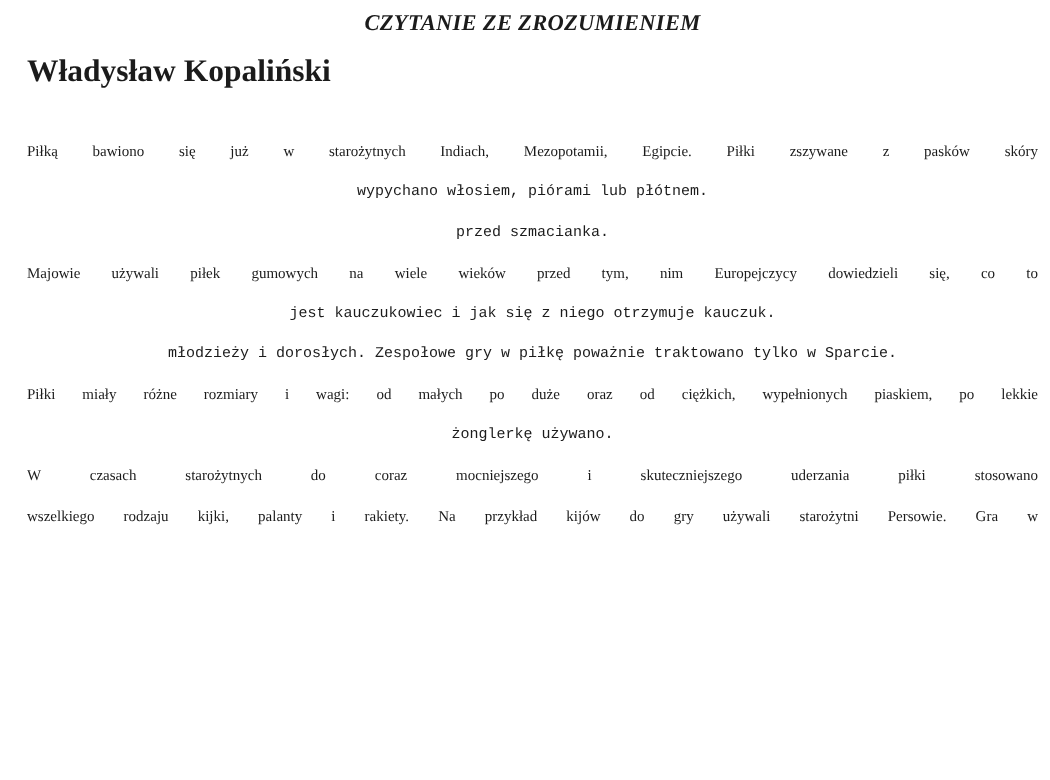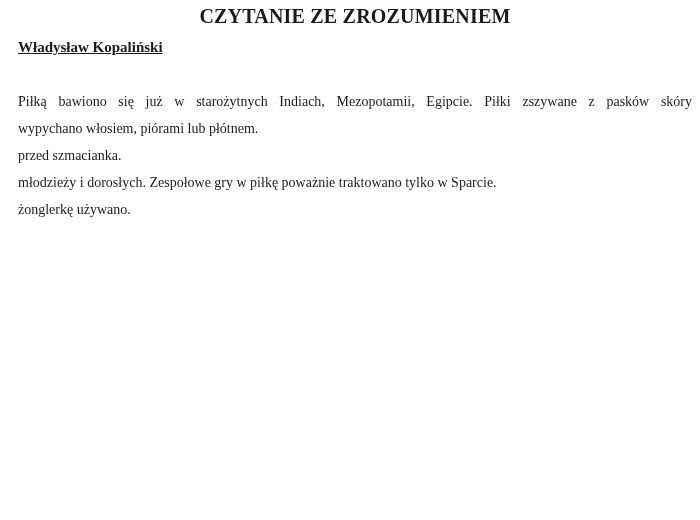--- a/index.html
+++ b/index.html
@@ -10,43 +10,44 @@
     font-family: "Liberation Serif", "DejaVu Serif", serif;
     overflow: hidden;
   }
   .page {
     width: 700px; height: 520px;
     padding: 6px 8px 0 18px;
   }
   .doc-title {
     text-align: center;
     font-weight: bold;
-    font-size: 20px;
+    font-size: 15px;
     line-height: 20px;
     letter-spacing: 0.2px;
+    font-style: italic;
   }
   .meta-block { margin-top: 8px; }
   .meta-line {
     font-weight: bold;
-    font-size: 15px;
+    font-size: 21px;
     line-height: 26px;
-    text-decoration: underline;
   }
   .italic { font-style: italic; }
   .body-text {
     margin-top: 28px;
-    font-size: 14px;
+    font-size: 10px;
     line-height: 27px;
   }
   .jline {            
     text-align: justify;
     text-align-last: justify;
   }
   .lline {            
-    text-align: left;
+    text-align: center;
+    font-family: Liberation Mono, monospace;
   }
 </style>
 </head>
 <body style="background: rgb(255, 255, 255); color: rgb(27, 27, 27);">
 
 <div class="page">
 
   <div class="doc-title">CZYTANIE ZE ZROZUMIENIEM</div>
 
   <div class="meta-block">
@@ -57,24 +58,33 @@
 
     <div>
       <div class="jline">Piłką bawiono się już w starożytnych Indiach, Mezopotamii, Egipcie. Piłki zszywane z pasków skóry</div>
       <div class="lline">wypychano włosiem, piórami lub płótnem.</div>
     </div>
 
     <div>
       <div class="lline">przed szmacianka.</div>
     </div>
 
+    <div>
+      <div class="jline">Majowie używali piłek gumowych na wiele wieków przed tym, nim Europejczycy dowiedzieli się, co to</div>
+      <div class="lline">jest kauczukowiec i jak się z niego otrzymuje kauczuk.</div>
+    </div>
 
     <div>
       <div class="lline">młodzieży i dorosłych. Zespołowe gry w piłkę poważnie traktowano tylko w Sparcie.</div>
     </div>
 
     <div>
+      <div class="jline">Piłki miały różne rozmiary i wagi: od małych po duże oraz od ciężkich, wypełnionych piaskiem, po lekkie</div>
       <div class="lline">żonglerkę używano.</div>
     </div>
 
+    <div>
+      <div class="jline">W czasach starożytnych do coraz mocniejszego i skuteczniejszego uderzania piłki stosowano</div>
+      <div class="jline">wszelkiego rodzaju kijki, palanty i rakiety. Na przykład kijów do gry używali starożytni Persowie. Gra w</div>
+    </div>
 
   </div>
 </div>
 
 </body></html>

